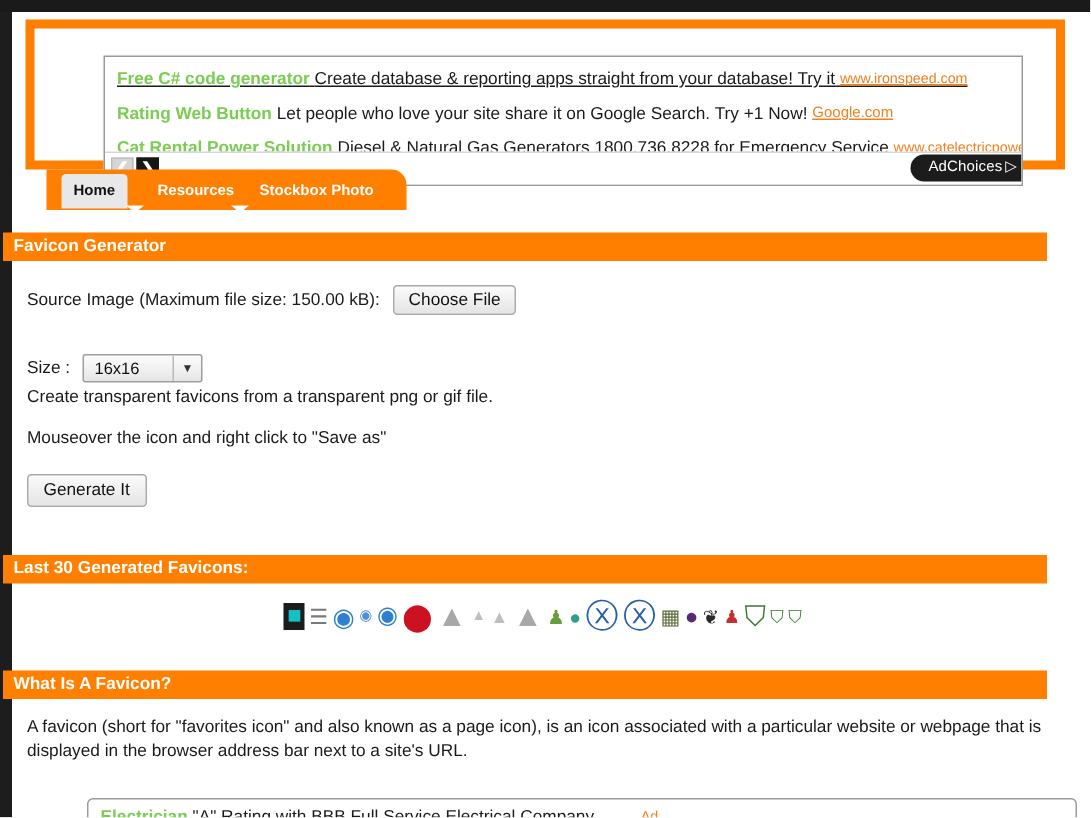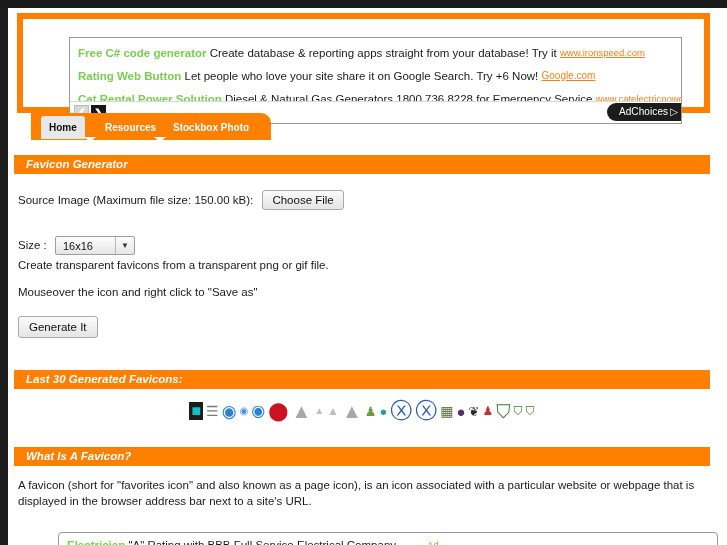--- a/index.html
+++ b/index.html
@@ -151,30 +151,29 @@
     top: 24px;
     width: 0; height: 0;
     border-left: 6px solid transparent;
     border-right: 6px solid transparent;
     border-top: 5px solid #ffffff;
   }
 
   
   .sec-bar {
     position: absolute;
-    left: 14px;
+    left: 2px;
     width: 696px;
     height: 19px;
     background: #FF7F00;
     color: #ffffff;
     font-size: 11.5px;
     font-weight: bold;
     line-height: 19px;
-    padding-left: 12px;
-    font-style: italic;
+    padding-left: 7px;
   }
 
   
   .body-text {
     position: absolute;
     left: 18px;
     font-size: 11.5px;
     color: #1a1a1a;
     white-space: nowrap;
   }
@@ -265,29 +264,29 @@
 <body>
 
 <div id="page">
 
   <div class="chrome-strip"></div>
   <div class="left-gutter"></div>
 
   <div class="ad-frame">
     <div class="ad-inner">
 
-      <div class="ad-line" style="top:4px;">
+      <div class="ad-line" style="top:4px;text-decoration:underline;">
         <span class="ad-title">Free C# code generator</span>
         <span>Create database &amp; reporting apps straight from your database! Try it</span>
         <span class="ad-url">www.ironspeed.com</span>
       </div>
 
       <div class="ad-line" style="top:6px;">
         <span class="ad-title">Rating Web Button</span>
-        <span>Let people who love your site share it on Google Search. Try +6 Now!</span>
+        <span>Let people who love your site share it on Google Search. Try +1 Now!</span>
         <span class="ad-url big">Google.com</span>
       </div>
 
       <div class="ad-line" style="top:8px;">
         <span class="ad-title">Cat Rental Power Solution</span>
         <span>Diesel &amp; Natural Gas Generators 1800.736.8228 for Emergency Service</span>
         <span class="ad-url">www.catelectricpowerinfo.co</span>
       </div>
 
       <div class="ad-bottombar">

